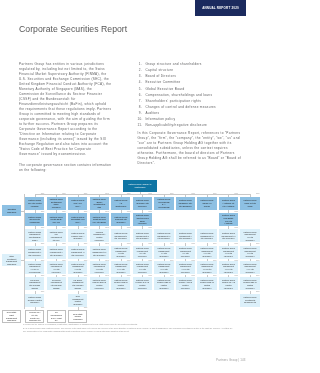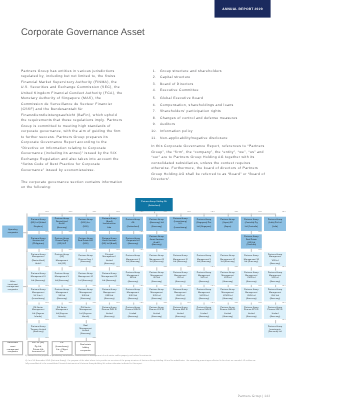--- a/index.html
+++ b/index.html
@@ -24,21 +24,21 @@
   .b-white{background:#fff;border:.35px solid #bfbfbf;color:#2a2a2a;}
   .pct{position:absolute;font-size:1.4px;color:#8d8d8d;letter-spacing:0;line-height:1.6px;white-space:nowrap;}
   .ln{position:absolute;background:#c8c8c8;}
   .footnotes{position:absolute;left:23px;top:322.8px;width:212px;font-size:1.75px;line-height:3.82px;letter-spacing:.05px;color:#8a8a8a;}
   .footer{position:absolute;left:0;right:18.5px;top:358.3px;font-size:2.95px;letter-spacing:.1px;color:#9a9a9a;text-align:right;}
 </style>
 </head>
 <body>
 
 <div class="badge">ANNUAL REPORT 2020</div>
-<h1 class="title">Corporate Governance Asset</h1>
+<h1 class="title">Corporate Securities Report</h1>
 
 <div class="col colL">
   <p>Partners Group has entities in various jurisdictions regulated by, including but not limited to, the Swiss Financial Market Supervisory Authority (FINMA), the U.S. Securities and Exchange Commission (SEC), the United Kingdom Financial Conduct Authority (FCA), the Monetary Authority of Singapore (MAS), the Commission de Surveillance du Secteur Financier (CSSF) and the Bundesanstalt für Finanzdienstleistungsaufsicht (BaFin), which uphold the requirements that these regulations imply. Partners Group is committed to meeting high standards of corporate governance, with the aim of guiding the firm to further success. Partners Group prepares its Corporate Governance Report according to the “Directive on Information relating to Corporate Governance (including its annex)” issued by the SIX Exchange Regulation and also takes into account the “Swiss Code of Best Practice for Corporate Governance” issued by economiesuisse.</p>
   <p>The corporate governance section contains information on the following:</p>
 </div>
 
 <div class="col colR">
   <ol class="toc" id="toc">
       <li>
         <span class="n">1.</span>

